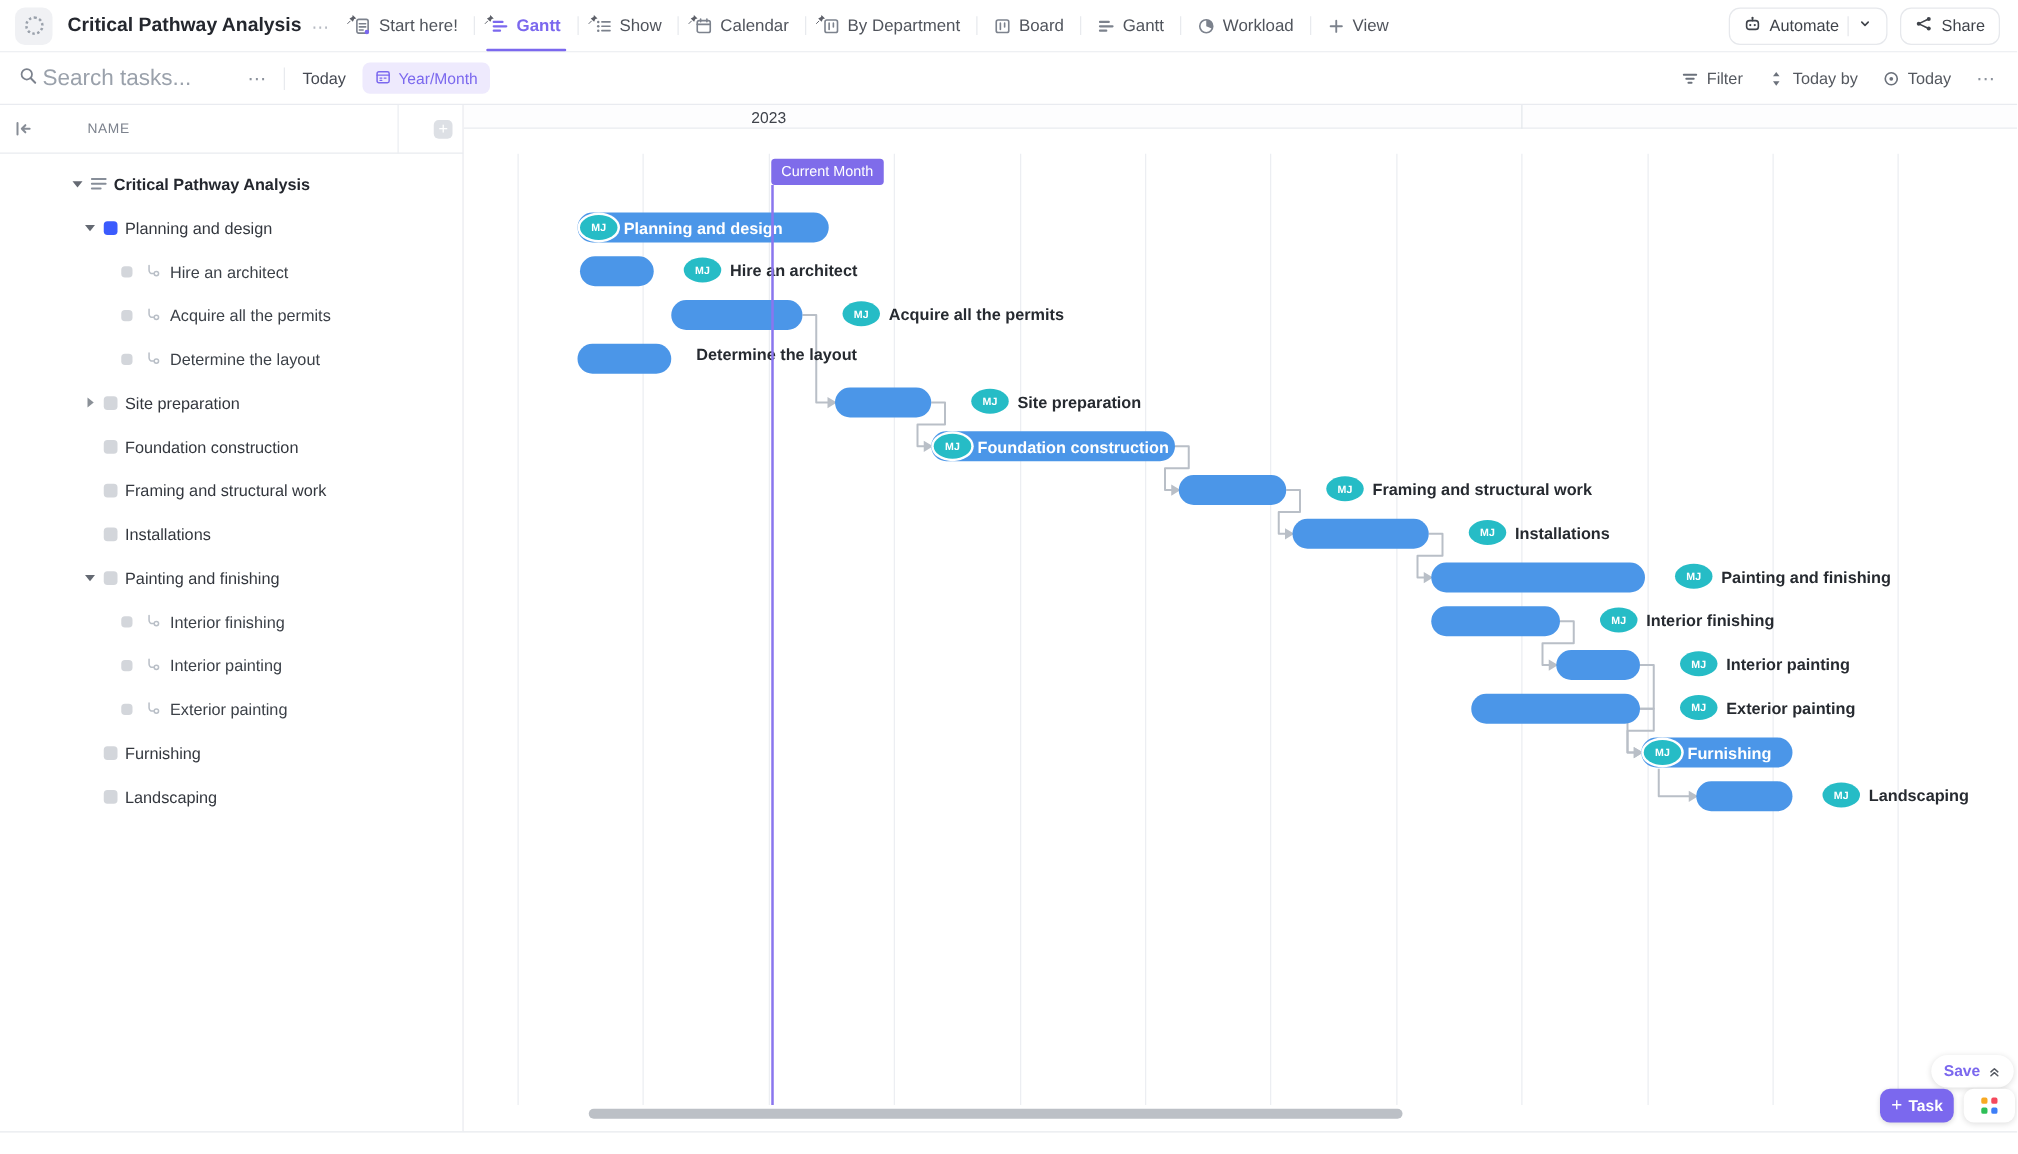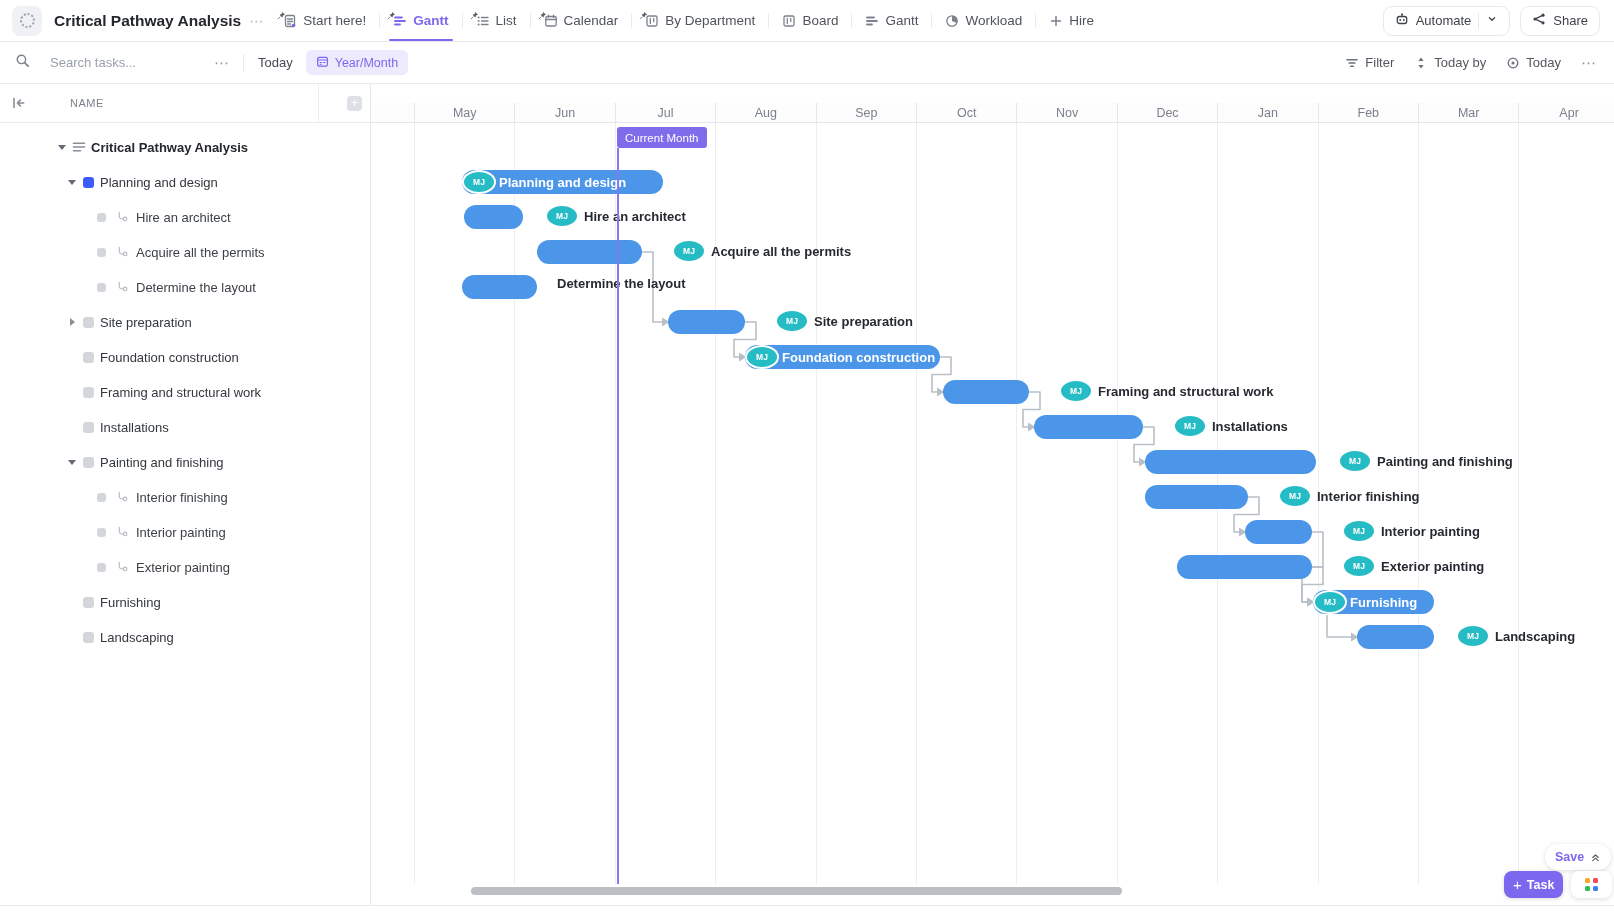--- a/index.html
+++ b/index.html
@@ -27,21 +27,21 @@
   .pin{position:absolute;left:-6px;top:-6px;color:#5d6069}
   #top-right{margin-left:auto;display:flex;gap:10px;align-items:center;padding-right:14px}
   .pillbtn{display:flex;align-items:center;gap:7px;height:30px;padding:0 11px;border:1px solid #e6e8ec;
        border-radius:9px;font-size:13px;color:#3f434a;cursor:pointer;background:#fff}
   .pillbtn .vdiv{width:1px;height:16px;background:#e6e8ec}
 
   
   #toolbar2{position:absolute;left:0;top:42px;width:1614px;height:42px;background:#fff;
             border-bottom:1px solid #e9ebf0;display:flex;align-items:center}
   #search-wrap{display:flex;align-items:center;margin-left:15px;color:#7c828d}
-  #search-input{border:none;outline:none;font-size:13px;width:150px;margin-left:20px;
+  #search-input{border:none;outline:none;font-size:18px;width:150px;margin-left:4px;
                 font-family:"Liberation Sans",sans-serif;color:#2a2e34}
   #search-input::placeholder{color:#9aa1ab}
   .dots{color:#8c929c;font-size:15px;letter-spacing:2px;cursor:pointer}
   #tb-div1{width:1px;height:18px;background:#e8eaee;margin:0 14px 0 12px}
   #today-btn{font-size:13px;color:#454952;cursor:pointer;margin-right:13px}
   #scale-pill{display:flex;align-items:center;gap:6px;background:#eeeafd;border-radius:6px;
               height:25px;padding:0 10px;color:#7b68ee;font-size:12.5px;cursor:pointer}
   #tb-right{margin-left:auto;display:flex;align-items:center;gap:20px;padding-right:16px;color:#54585f}
   .tbctl{display:flex;align-items:center;gap:6px;font-size:13px;cursor:pointer}
   .tbctl .ticon{color:#6b717b;display:flex}
@@ -150,21 +150,21 @@
               <circle cx="2.6" cy="3.5" r="1" fill="currentColor" stroke="none"></circle>
               <circle cx="2.6" cy="7" r="1" fill="currentColor" stroke="none"></circle>
               <circle cx="2.6" cy="10.5" r="1" fill="currentColor" stroke="none"></circle>
               <path d="M5.5 3.5H12M5.5 7H12M5.5 10.5H12"></path>
             </svg>
             <span class="pin"><svg width="9" height="9" viewBox="0 0 14 14" fill="none" stroke="currentColor" stroke-width="1.3" stroke-linecap="round" stroke-linejoin="round">
                 <path d="M8 1.5l4.5 4.5-2.6.5L8.2 10 4 5.8 7.5 4.1 8 1.5Z" fill="currentColor" stroke="none"></path>
                 <path d="M4.8 9.2L1.8 12.2" stroke-width="1.2"></path>
               </svg></span>
           </span>
-          <span>List</span>
+          <span>Show</span>
         </div>
         <span class="tabsep"></span>
         <div class="tab">
           <span class="ticon">
             <svg width="14" height="14" viewBox="0 0 14 14" fill="none" stroke="currentColor" stroke-width="1.3" stroke-linecap="round" stroke-linejoin="round">
               <rect x="1.8" y="2.5" width="10.4" height="9.5" rx="1.5"></rect>
               <path d="M1.8 5.5h10.4M4.5 1.2v2.2M9.5 1.2v2.2"></path>
             </svg>
             <span class="pin"><svg width="9" height="9" viewBox="0 0 14 14" fill="none" stroke="currentColor" stroke-width="1.3" stroke-linecap="round" stroke-linejoin="round">
                 <path d="M8 1.5l4.5 4.5-2.6.5L8.2 10 4 5.8 7.5 4.1 8 1.5Z" fill="currentColor" stroke="none"></path>
@@ -216,21 +216,21 @@
           </span>
           <span>Workload</span>
         </div>
         <span class="tabsep"></span>
         <div class="tab">
           <span class="ticon">
             <svg width="14" height="14" viewBox="0 0 14 14" fill="none" stroke="currentColor" stroke-width="1.3" stroke-linecap="round" stroke-linejoin="round">
               <path d="M7 2.5v9M2.5 7h9" stroke-width="1.5"></path>
             </svg>
           </span>
-          <span>Hire</span>
+          <span>View</span>
         </div>
       </nav>
     <div id="top-right">
       <div class="pillbtn">
         <span class="ticon"><svg width="14" height="14" viewBox="0 0 14 14" fill="none" stroke="currentColor" stroke-width="1.3" stroke-linecap="round" stroke-linejoin="round">
               <rect x="2.3" y="4.5" width="9.4" height="7" rx="2.2"></rect>
               <path d="M7 4.5V2.8"></path>
               <circle cx="7" cy="2.2" r=".9" fill="currentColor" stroke="none"></circle>
               <circle cx="5.2" cy="8" r=".9" fill="currentColor" stroke="none"></circle>
               <circle cx="8.8" cy="8" r=".9" fill="currentColor" stroke="none"></circle>
@@ -426,34 +426,24 @@
         </div>
         <div class="trow" style="top: 535.5px; padding-left: 66px;">
           <span class="arrow"></span>
           <span class="sq" style="width: 11px; height: 11px; margin-left: 5px; background: rgb(211, 214, 219);"></span>
           <span class="lbl1">Landscaping</span>
         </div>
       </div>
   </aside>
 
   <div id="chart">
-    <div id="month-row">
-        <span class="mcell" style="left: 43px; width: 100.4px;">May</span>
-        <span class="mcell" style="left: 143.4px; width: 100.4px;">Jun</span>
-        <span class="mcell" style="left: 243.8px; width: 100.4px;">Jul</span>
-        <span class="mcell" style="left: 344.2px; width: 100.4px;">Aug</span>
-        <span class="mcell" style="left: 444.6px; width: 100.4px;">Sep</span>
-        <span class="mcell" style="left: 545px; width: 100.4px;">Oct</span>
-        <span class="mcell" style="left: 645.4px; width: 100.4px;">Nov</span>
-        <span class="mcell" style="left: 745.8px; width: 100.4px;">Dec</span>
-        <span class="mcell" style="left: 846.2px; width: 100.4px;">Jan</span>
-        <span class="mcell" style="left: 946.6px; width: 100.4px;">Feb</span>
-        <span class="mcell" style="left: 1047px; width: 100.4px;">Mar</span>
-        <span class="mcell" style="left: 1147.4px; width: 100.4px;">Apr</span>
-      </div>
+    <div id="year-row">
+      <span id="year-label">2023</span>
+      <span id="year-div"></span>
+    </div>
     <div id="gridlines">
         <span class="gline" style="left: 43px;"></span>
         <span class="gline" style="left: 143.4px;"></span>
         <span class="gline" style="left: 243.8px;"></span>
         <span class="gline" style="left: 344.2px;"></span>
         <span class="gline" style="left: 444.6px;"></span>
         <span class="gline" style="left: 545px;"></span>
         <span class="gline" style="left: 645.4px;"></span>
         <span class="gline" style="left: 745.8px;"></span>
         <span class="gline" style="left: 846.2px;"></span>

